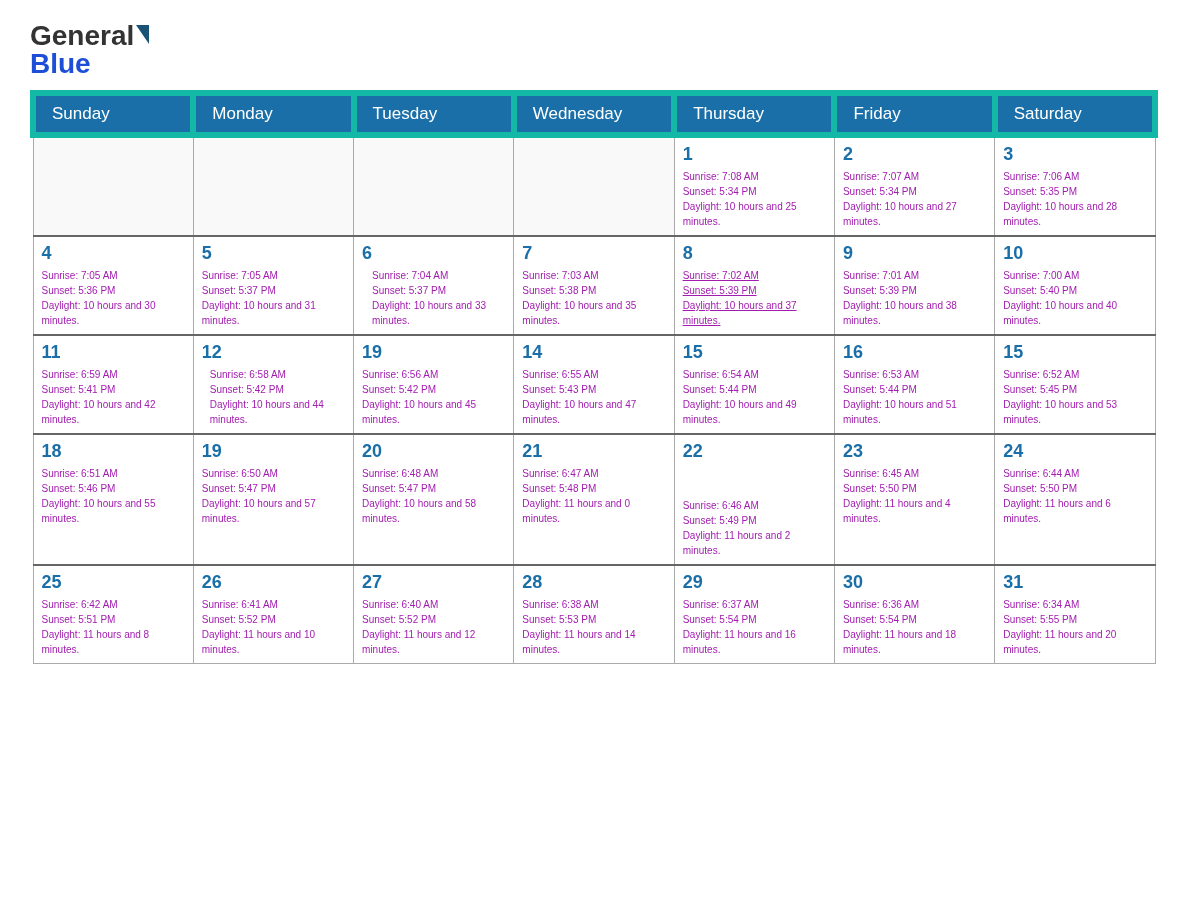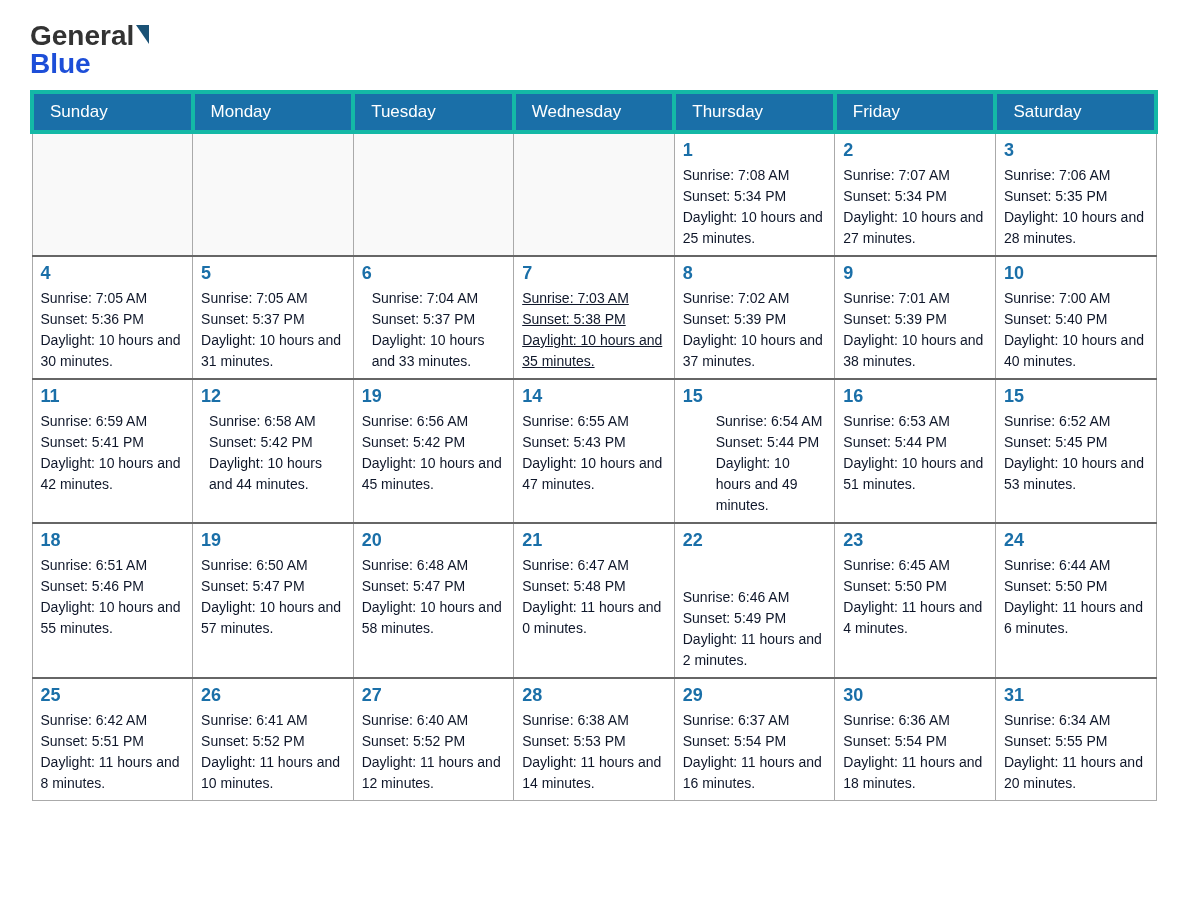--- a/index.html
+++ b/index.html
@@ -41,42 +41,42 @@
       border-collapse: collapse;
       margin-top: 10px;
     }
     .calendar th {
       background: #1a6fa8;
       color: #fff;
       font-size: 17px;
       font-weight: normal;
       padding: 8px 16px;
       text-align: left;
-      border: 4px solid #14b8a6;
+      border: 6px solid #14b8a6;
     }
     .calendar td {
       border: 1px solid #aaa;
       vertical-align: top;
       padding: 6px 8px;
       width: calc(100% / 7);
       min-height: 100px;
     }
     .calendar tr td {
       border-top: 2px solid #666;
     }
     .day-num {
       font-size: 18px;
       font-weight: bold;
       color: #1a6fa8;
       display: block;
       margin-bottom: 4px;
     }
     .day-info {
-      font-size: 14px;
-      color: #0f172a;
+      font-size: 10px;
+      color: #a21caf;
       line-height: 1.5;
     }
     .empty-cell {
       background: #f9f9f9;
     }
   </style>
 </head>
 <body>
 
 <div class="header">
@@ -146,27 +146,27 @@
 Daylight: 10 hours and 31 minutes.</div>
         </td>
         <td>
           <span class="day-num">6</span>
           <div class="day-info" style="white-space: pre-line; margin-left: 10px;">Sunrise: 7:04 AM
 Sunset: 5:37 PM
 Daylight: 10 hours and 33 minutes.</div>
         </td>
         <td>
           <span class="day-num">7</span>
-          <div class="day-info" style="white-space: pre-line; text-decoration: underline;">Sunrise: 7:03 AM
+          <div class="day-info" style="white-space: pre-line;">Sunrise: 7:03 AM
 Sunset: 5:38 PM
 Daylight: 10 hours and 35 minutes.</div>
         </td>
         <td>
           <span class="day-num">8</span>
-          <div class="day-info" style="white-space: pre-line;">Sunrise: 7:02 AM
+          <div class="day-info" style="white-space: pre-line; text-decoration: underline;">Sunrise: 7:02 AM
 Sunset: 5:39 PM
 Daylight: 10 hours and 37 minutes.</div>
         </td>
         <td>
           <span class="day-num">9</span>
           <div class="day-info" style="white-space: pre-line;">Sunrise: 7:01 AM
 Sunset: 5:39 PM
 Daylight: 10 hours and 38 minutes.</div>
         </td>
         <td>
@@ -196,21 +196,21 @@
 Daylight: 10 hours and 45 minutes.</div>
         </td>
         <td>
           <span class="day-num">14</span>
           <div class="day-info" style="white-space: pre-line;">Sunrise: 6:55 AM
 Sunset: 5:43 PM
 Daylight: 10 hours and 47 minutes.</div>
         </td>
         <td>
           <span class="day-num">15</span>
-          <div class="day-info" style="white-space: pre-line; margin-left: 33px;">Sunrise: 6:54 AM
+          <div class="day-info" style="white-space: pre-line;">Sunrise: 6:54 AM
 Sunset: 5:44 PM
 Daylight: 10 hours and 49 minutes.</div>
         </td>
         <td>
           <span class="day-num">16</span>
           <div class="day-info" style="white-space: pre-line;">Sunrise: 6:53 AM
 Sunset: 5:44 PM
 Daylight: 10 hours and 51 minutes.</div>
         </td>
         <td>

